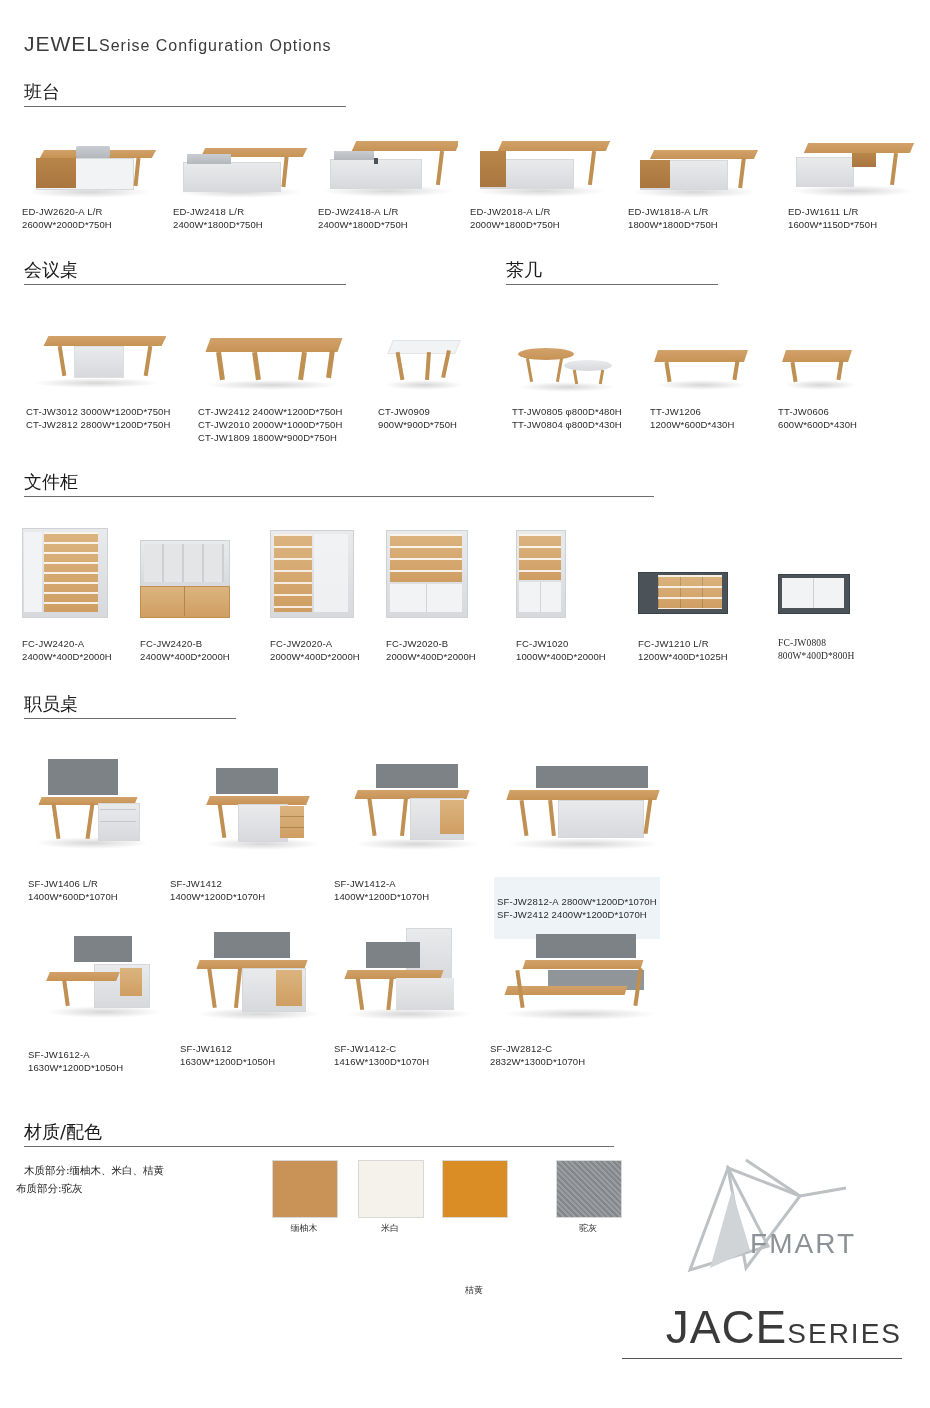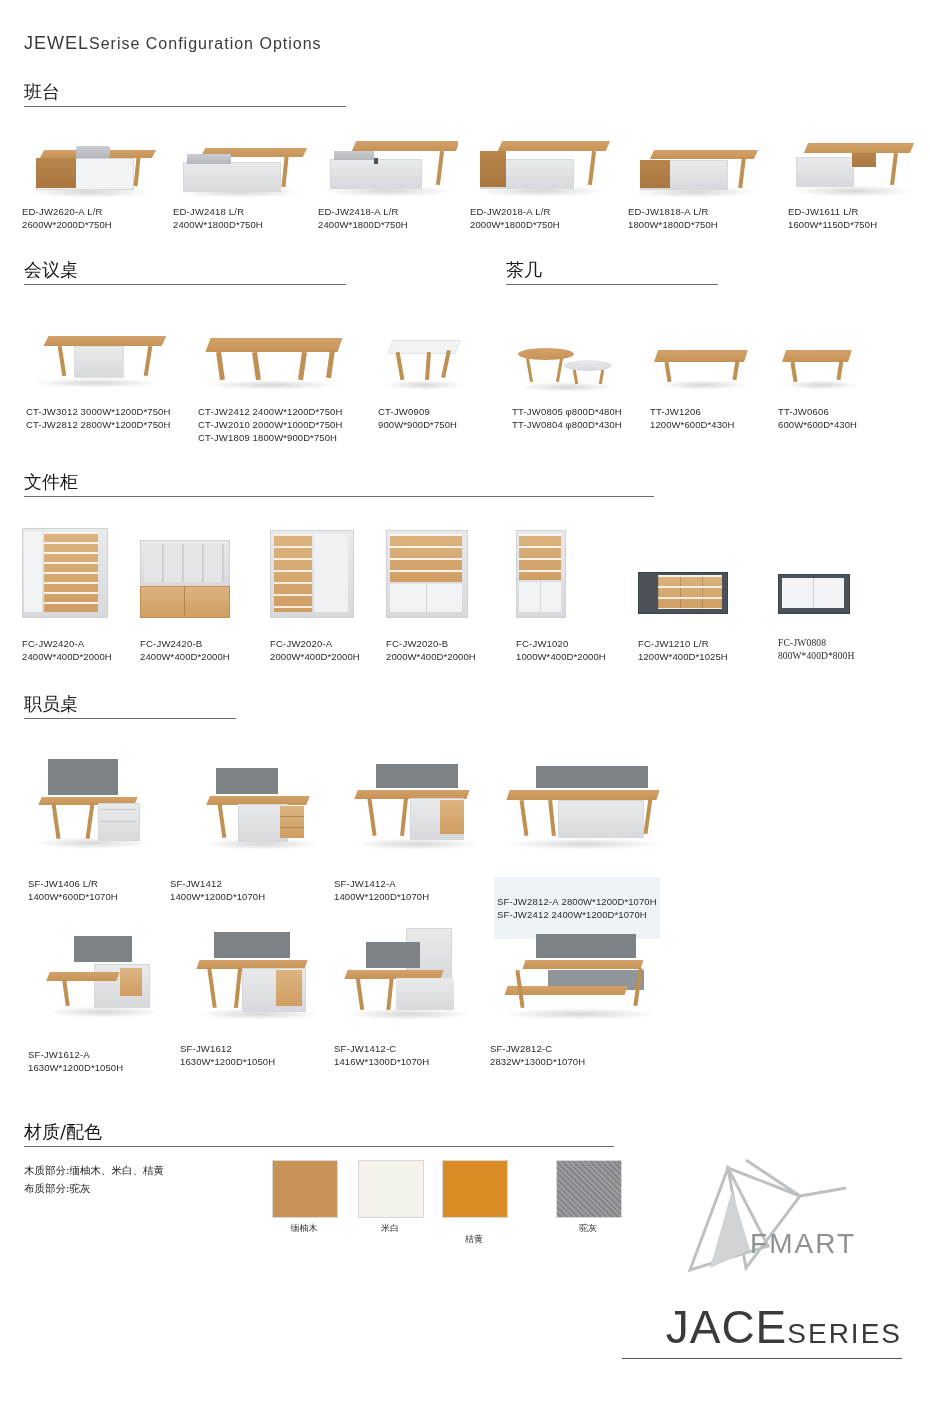--- a/index.html
+++ b/index.html
@@ -24,21 +24,21 @@
   .header {
     position: absolute;
     left: 24px;
     top: 32px;
     font-size: 19px;
     letter-spacing: 0.5px;
     color: #3b3b3b;
     white-space: nowrap;
   }
   .header .jewel {
-    font-size: 18px;
+    font-size: 21px;
     letter-spacing: 1px;
   }
   .header .serise {
     font-size: 16px;
     letter-spacing: 1px;
   }
   
   .section-title {
     position: absolute;
     font-size: 18px;
@@ -568,30 +568,30 @@
   </div>
   <div class="cap" style="left:490px; top:1042px;">
     <span class="cap-row code">SF-JW2812-C</span>
     <span class="cap-row dim">2832W*1300D*1070H</span>
   </div>
 
   <div class="section-title" style="left:24px; top:1120px;">材质/配色</div>
   <div class="section-rule" style="left:24px; top:1146px; width:590px;"></div>
 
   <div class="mat-text" style="left:24px; top:1162px;">木质部分:缅柚木、米白、桔黄</div>
-  <div class="mat-text" style="left:24px; top:1180px;">布质部分:驼灰</div>
+  <div class="mat-text" style="left:16px; top:1180px;">布质部分:驼灰</div>
 
   <div class="swatch" style="left:272px; top:1160px; background:#c99357;"></div>
   <div class="swatch-label" style="left:272px; top:1222px;">缅柚木</div>
 
   <div class="swatch" style="left:358px; top:1160px; background:#f4f2ea;"></div>
   <div class="swatch-label" style="left:358px; top:1222px;">米白</div>
 
   <div class="swatch" style="left:442px; top:1160px; background:#d98d24;"></div>
-  <div class="swatch-label" style="left:442px; top:1233px;">桔黄</div>
+  <div class="swatch-label" style="left:442px; top:1284px;">桔黄</div>
 
   <div class="swatch" style="left:556px; top:1160px; background:#8b8f93;
        background-image: repeating-linear-gradient(45deg, rgba(255,255,255,0.12) 0 2px, rgba(0,0,0,0.06) 2px 4px);"></div>
   <div class="swatch-label" style="left:556px; top:1222px;">驼灰</div>
 
   <div class="logo-wrap">
     <svg viewBox="0 0 210 130" width="210" height="130" aria-hidden="true">
       <g fill="none" stroke="#9aa0a5" stroke-width="3">
         <path d="M40 120 L78 18 L118 96 Z"></path>
         <path d="M78 18 L150 46 L96 118 Z"></path>

